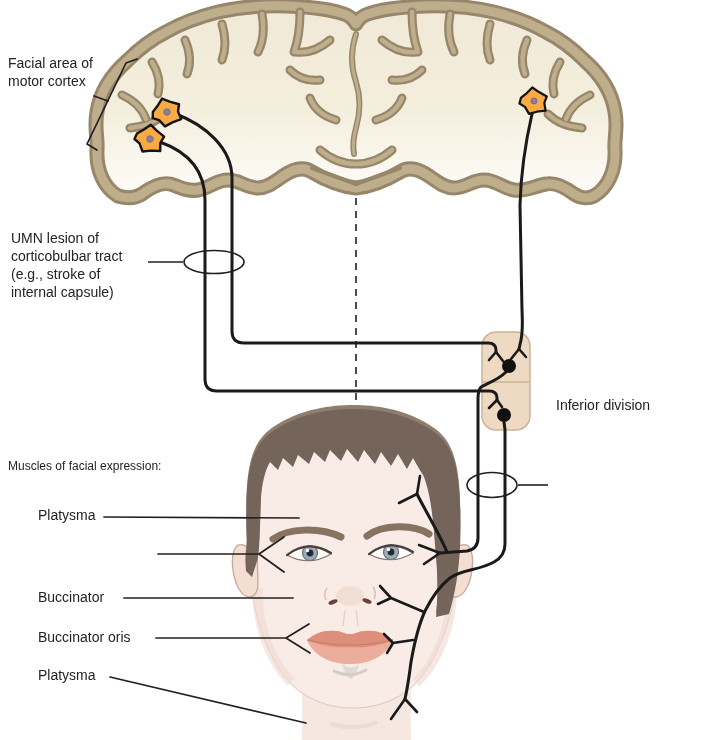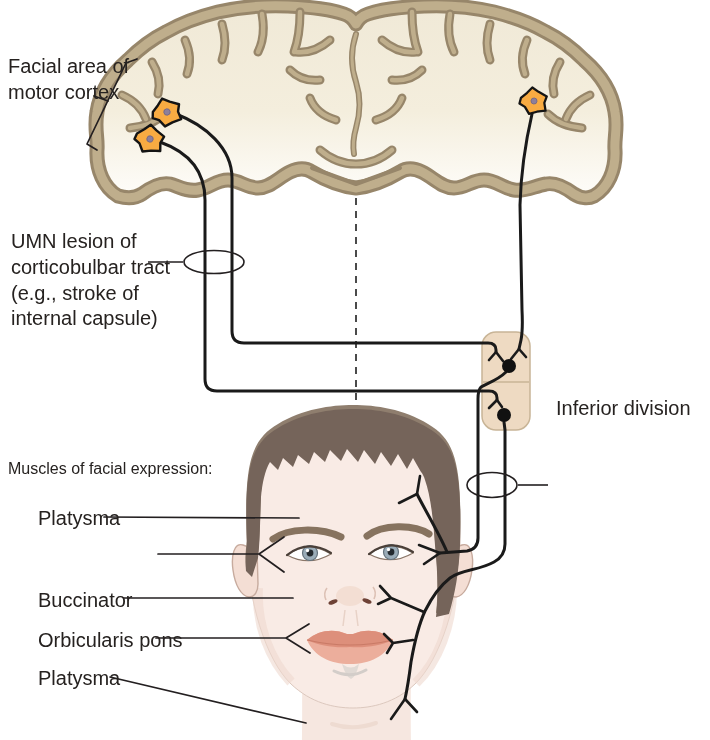--- a/index.html
+++ b/index.html
@@ -1,20 +1,20 @@
 <!DOCTYPE html>
 <html><head>
 <meta charset="utf-8">
 <style>
   html,body{margin:0;padding:0;background:#ffffff;}
   .stage{position:relative;width:710px;height:740px;background:#ffffff;overflow:hidden;
          font-family:"Liberation Sans",sans-serif;}
   .stage svg{position:absolute;left:0;top:0;}
-  .lbl{position:absolute;font-size:20px;line-height:1.29;color:#262220;white-space:pre-line;}
-  .lbl.header{font-size:16px;}
+  .lbl{position:absolute;font-size:14px;line-height:1.29;color:#262220;white-space:pre-line;}
+  .lbl.header{font-size:12px;}
 </style>
 </head>
 <body>
 
 <div class="stage">
 
 <svg width="710" height="740" viewBox="0 0 710 740">
   <defs>
     <linearGradient id="brainFill" x1="0" y1="0" x2="0" y2="1">
       <stop offset="0" stop-color="#f0e9d7"></stop>
@@ -186,16 +186,16 @@
 <div class="lbl" style="left:8px;top:54px">Facial area of
 motor cortex</div>
 <div class="lbl" style="left:11px;top:229px">UMN lesion of
 corticobulbar tract
 (e.g., stroke of
 internal capsule)</div>
 <div class="lbl" style="left:556px;top:396px">Inferior division</div>
 <div class="lbl header" style="left:8px;top:459px">Muscles of facial expression:</div>
 <div class="lbl" style="left:38px;top:506px">Platysma</div>
 <div class="lbl" style="left:38px;top:588px">Buccinator</div>
-<div class="lbl" style="left:38px;top:628px">Orbicularis pons</div>
+<div class="lbl" style="left:38px;top:628px">Buccinator oris</div>
 <div class="lbl" style="left:38px;top:666px">Platysma</div>
 
 </div>
 
 </body></html>

